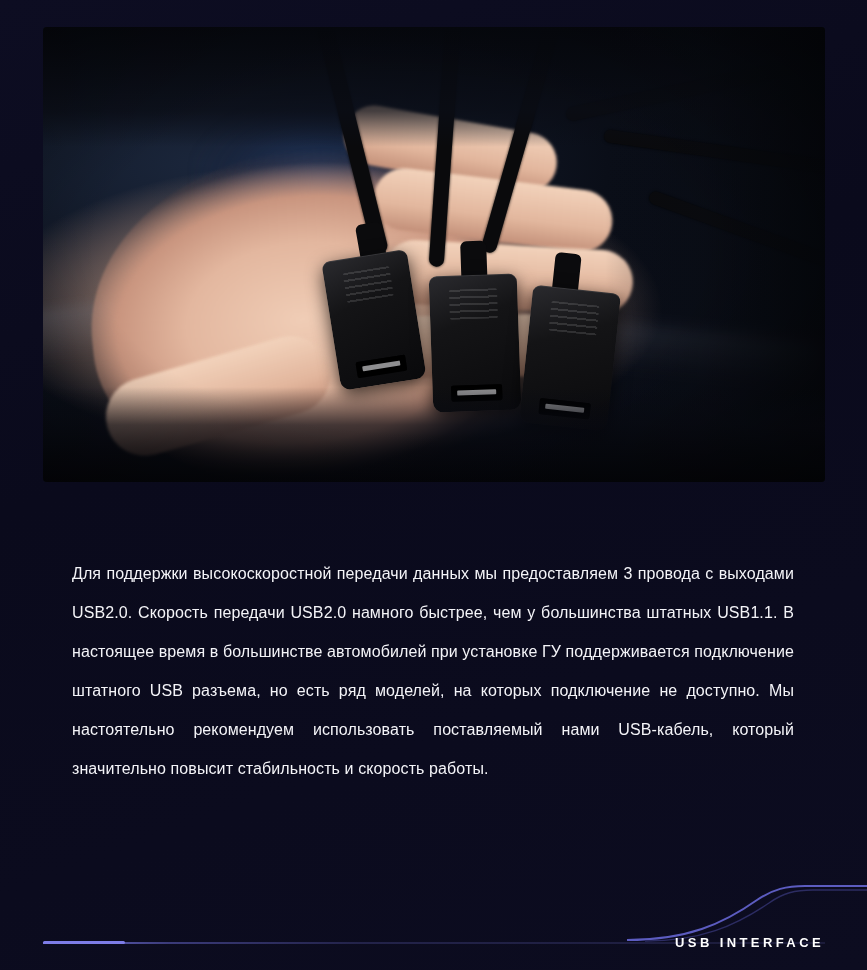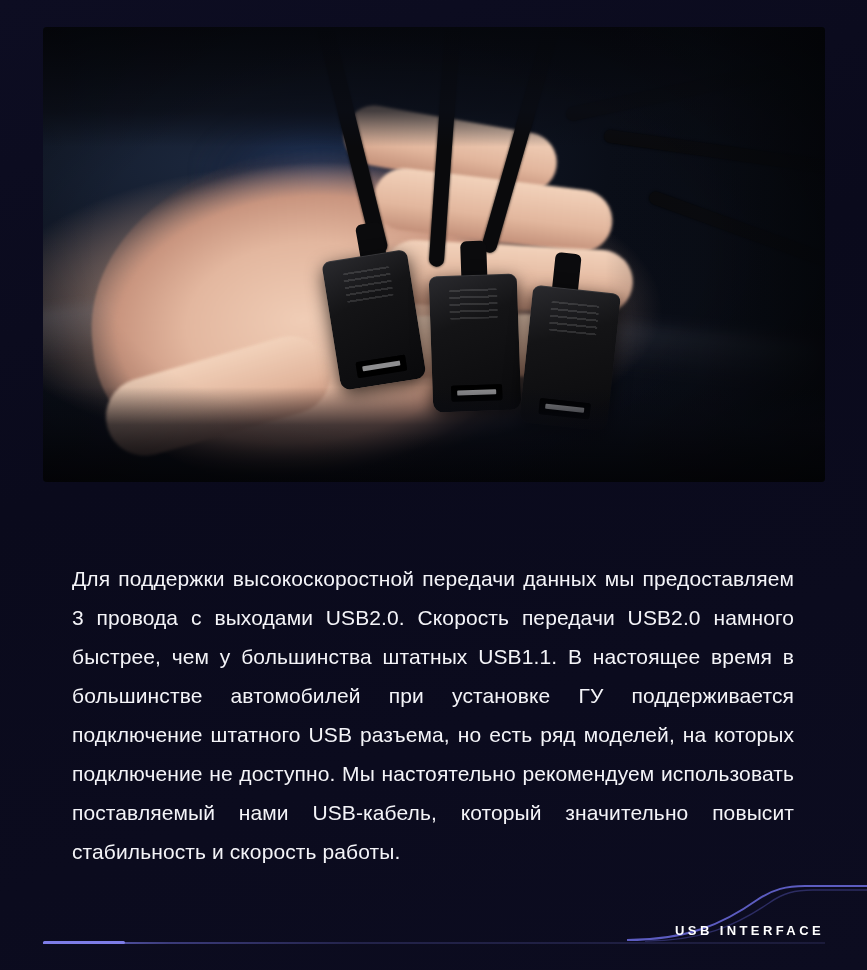--- a/index.html
+++ b/index.html
@@ -171,21 +171,21 @@
     background: radial-gradient(ellipse 85% 85% at 45% 50%, rgba(0,0,0,0) 45%, rgba(0,0,0,0.55) 100%);
     pointer-events: none;
   }
 
   
   .copy {
     position: absolute;
     left: 72px;
     top: 538px;
     width: 722px;
-    font-size: 21px;
+    font-size: 16px;
     line-height: 39px;
     color: #f4f4f8;
     letter-spacing: 0.1px;
     text-align: justify;
     text-justify: inter-word;
   }
 
   
   .footer {
     position: absolute;
@@ -203,21 +203,21 @@
     border-radius: 2px;
   }
   .footer-swoosh {
     position: absolute;
     right: 0; bottom: 28px; width: 240px; height: 58px;
     overflow: hidden;
   }
   .footer-swoosh svg { display: block; }
   .footer-label {
     position: absolute;
-    right: 43px; bottom: 32px;
+    right: 43px; bottom: 20px;
     font-size: 13px;
     letter-spacing: 3.4px;
     font-weight: bold;
     color: #ffffff;
   }
 </style>
 </head>
 <body>
 
 <div class="page">

